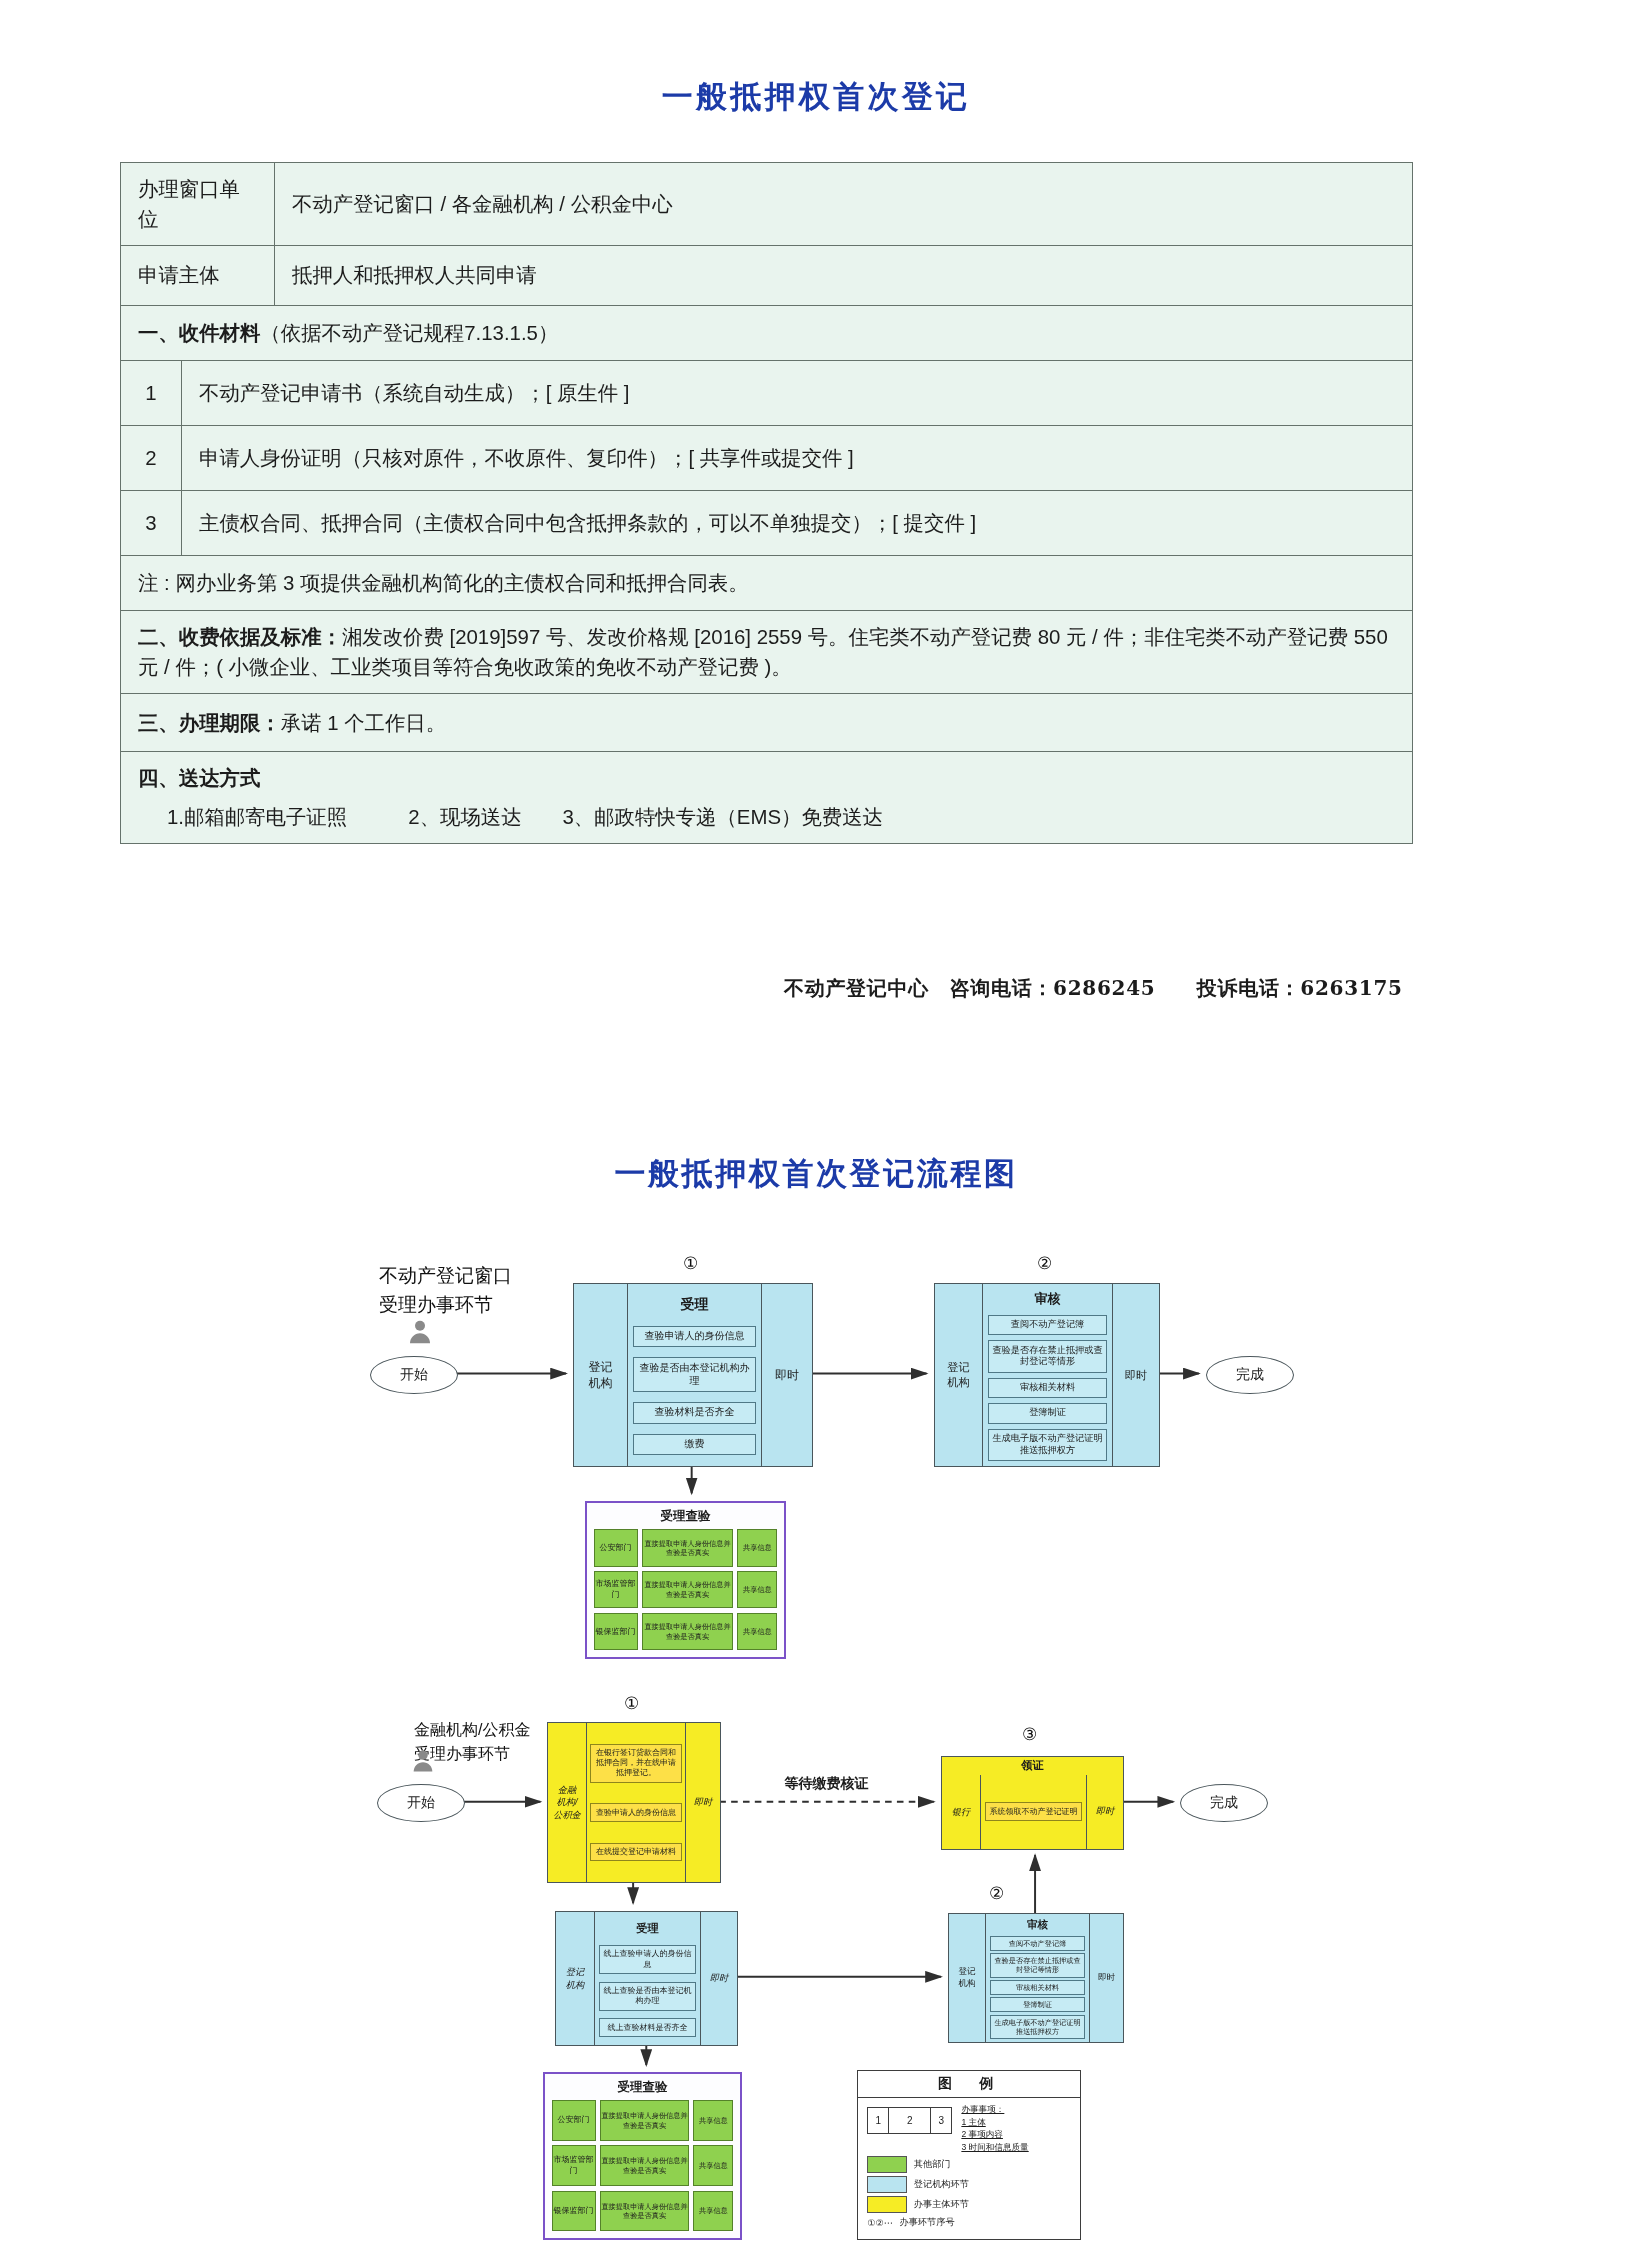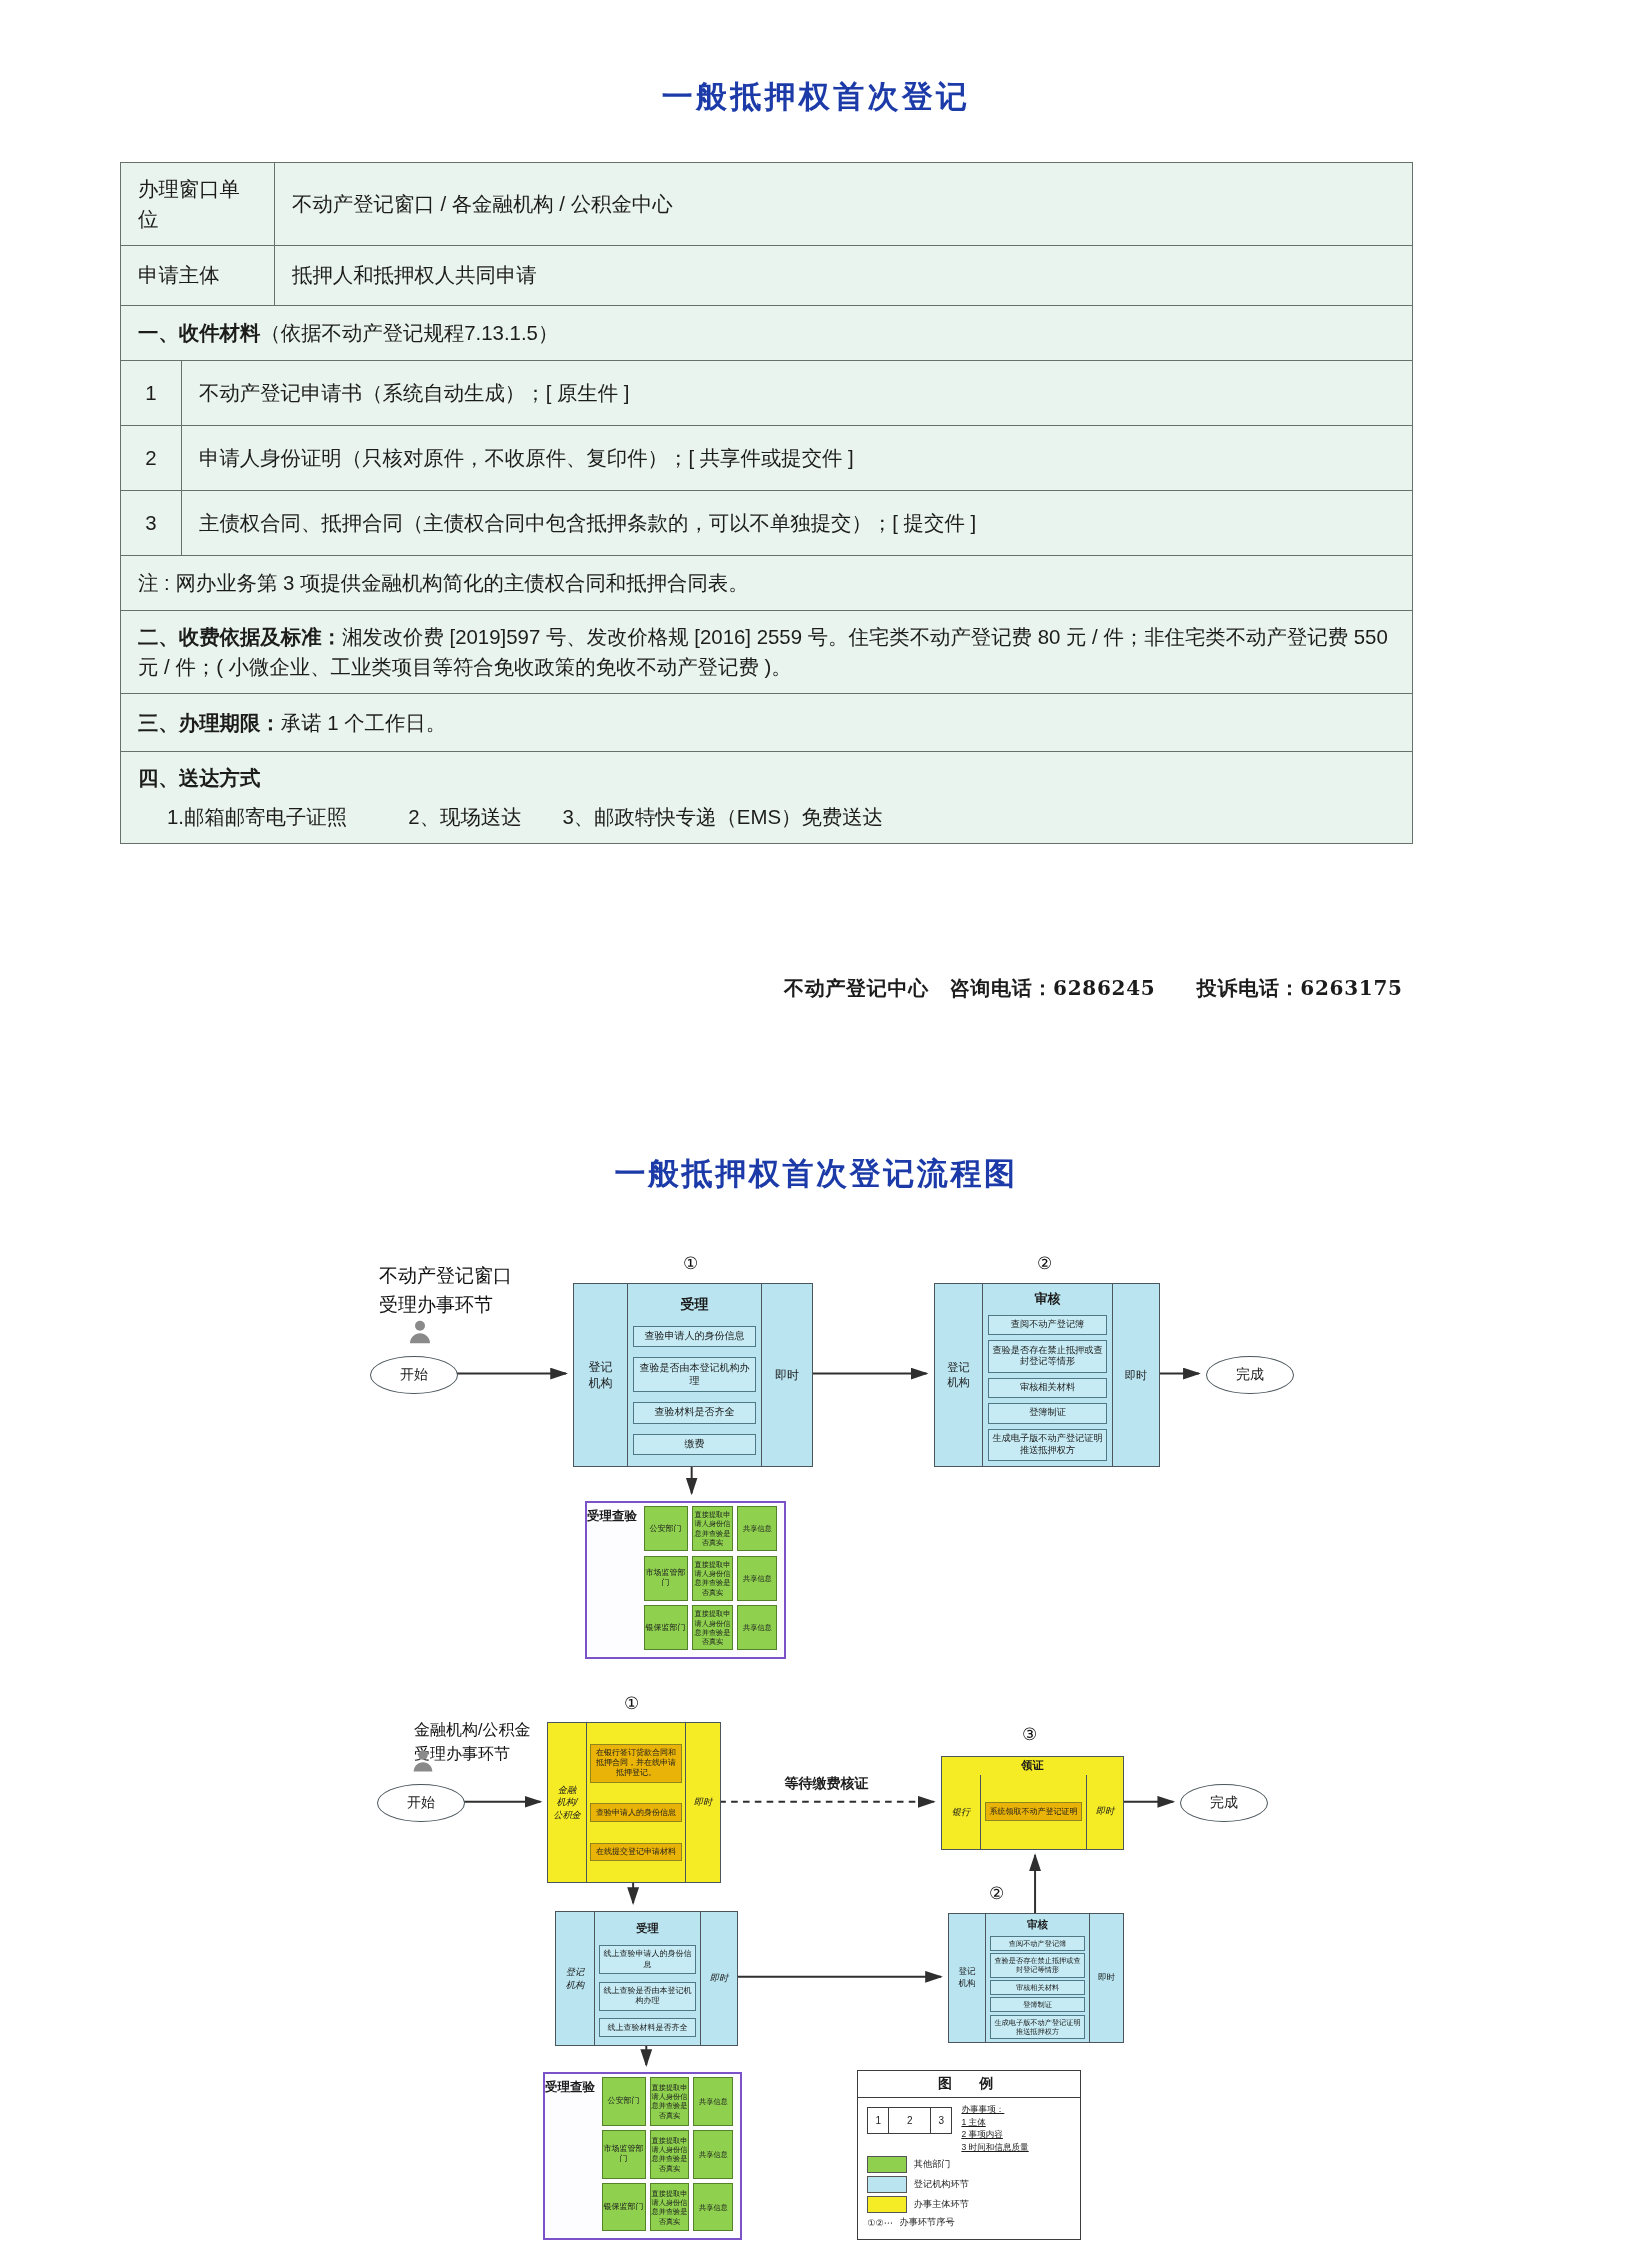--- a/index.html
+++ b/index.html
@@ -42,37 +42,37 @@
   .fbox .actor{display:flex;align-items:center;justify-content:center;text-align:center;
     white-space:pre-line;border-right:1.3px solid #4a565b;font-size:12px;line-height:1.35;flex:none;}
   .fbox .time{display:flex;align-items:center;justify-content:center;
     border-left:1.3px solid #4a565b;font-size:12px;flex:none;}
   .fbox .mid{flex:1;display:flex;flex-direction:column;justify-content:space-evenly;
     align-items:stretch;padding:3.3px 5.3px;gap:3.3px;min-width:0;}
   .fbox .btitle{text-align:center;font-weight:bold;font-size:14px;flex:none;padding:1.3px 0;}
   .fbox .item{white-space:pre-line;text-align:center;line-height:1.28;display:flex;
     align-items:center;justify-content:center;padding:3.3px 2.6px;font-size:10px;}
   .fbox.blue .item{background:#c6ebf4;border:0.7px solid #4f7886;}
-  .fbox.yellow .item{background:#eab308;border:0.7px solid #8e861c;}
+  .fbox.yellow .item{background:#fde047;border:0.7px solid #8e861c;}
   .fbox.md .item{font-size:9.2px;}
   .fbox.md .btitle{font-size:13px;}
   .fbox.md .actor,.fbox.md .time{font-size:11.2px;}
   .fbox.sm .item{font-size:8px;}
   .fbox.sm .btitle{font-size:11.2px;}
   .fbox.sm .actor,.fbox.sm .time{font-size:9.2px;font-style:italic;}
   .fbox.xs .item{font-size:7.2px;padding:2px 1.3px;}
   .fbox.xs .btitle{font-size:10.5px;}
   .fbox.xs .actor,.fbox.xs .time{font-size:8.6px;}
   .fbox.xs .mid{padding:2.6px 4px;gap:2px;}
   .fbox.col{flex-direction:column;}
   .fbox .brow{flex:1;display:flex;min-height:0;}
   .wait-label{position:absolute;z-index:2;text-align:center;font-size:14px;font-weight:bold;}
 
   .checkbox{position:absolute;z-index:2;background:#fdfdff;border:2px solid #7b52c8;
-    display:flex;flex-direction:row;}
+    display:flex;flex-direction:column;}
   .checkbox .ctitle{text-align:center;font-weight:bold;font-size:12.5px;padding:4.6px 0 1.3px;flex:none;}
   .checkbox .crows{flex:1;display:flex;flex-direction:column;gap:4.6px;padding:3.3px 6.6px 6.6px;}
   .crow{flex:1;display:flex;gap:4.6px;min-height:0;}
   .ccell{background:#8fd14f;border:0.7px solid #54822a;display:flex;align-items:center;
     justify-content:center;text-align:center;white-space:pre-line;line-height:1.3;}
   .ccell.dept{width:42px;font-size:8px;flex:none;}
   .ccell.act{flex:1;font-size:7.2px;}
   .ccell.tag{width:38px;font-size:7.2px;flex:none;}
 
   .legend{position:absolute;left:857px;top:2070px;width:222px;height:168px;background:#fff;

